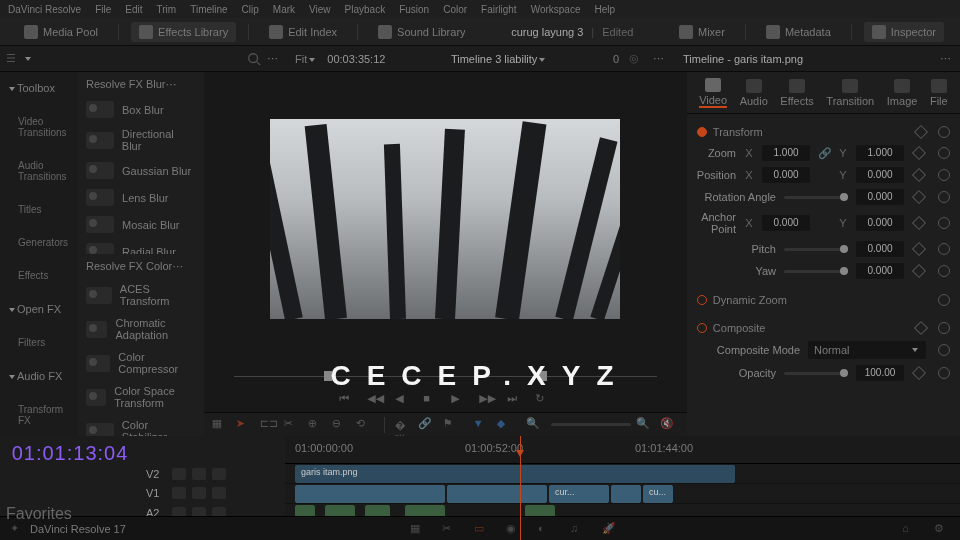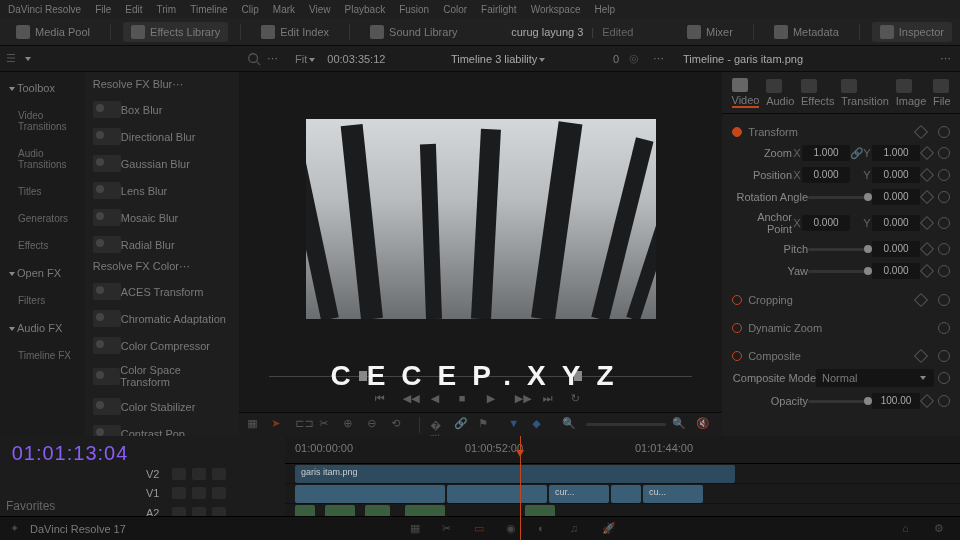--- a/index.html
+++ b/index.html
@@ -1,41 +1,41 @@
 <!DOCTYPE html>
 <html><head>
 <meta charset="utf-8">
 <style>
 *{margin:0;padding:0;box-sizing:border-box;font-family:-apple-system,Arial,sans-serif;font-size:11px;color:#7a7a7a;user-select:none}
 body{width:960px;height:540px;background:#1a1a1a;overflow:hidden;position:relative}
 .menubar{height:18px;display:flex;align-items:center;padding:0 8px;gap:14px;background:#1f1f1f}
 .menubar span{font-size:10px;cursor:pointer}
-.toolbar{height:28px;display:flex;align-items:center;padding:0 8px;gap:8px;background:#212121;border-bottom:1px solid #0a0a0a}
+.toolbar{height:28px;display:flex;align-items:center;padding:0 16px;gap:8px;background:#212121;border-bottom:1px solid #0a0a0a}
 .tbtn{display:flex;align-items:center;gap:5px;padding:3px 8px;font-size:11px;cursor:pointer}
 .tbtn.active{background:#2e2e2e;border-radius:2px}
 .tbtn .ico{width:14px;height:14px;display:inline-block;background:#555;border-radius:2px}
 .spacer{flex:1}
 .title-area{display:flex;align-items:center;gap:8px}
 .hdr-row{height:26px;display:flex;align-items:center;background:#1c1c1c;border-bottom:1px solid #0a0a0a}
 .hdr-left{width:285px;display:flex;align-items:center;padding:0 6px;gap:6px}
 .hdr-left .srch{flex:1}
 .hdr-mid{flex:1;display:flex;align-items:center;gap:10px;padding:0 10px}
 .hdr-right{width:285px;display:flex;align-items:center;padding:0 8px;gap:6px}
 .icom{width:14px;height:14px;display:inline-block;opacity:.6}
 .dots{letter-spacing:1px}
 .main{height:364px;display:flex}
-.sidebar-l{width:100px;background:#1b1b1b;padding:6px 4px;display:flex;flex-direction:column;gap:8px}
+.sidebar-l{width:100px;background:#1b1b1b;padding:6px 4px;display:flex;flex-direction:column;gap:14px}
 .sb-item{padding:4px 6px;font-size:10px;cursor:pointer}
 .sb-item.hdr{color:#999}
 .sb-item.sel{color:#aaa}
 .sb-item.sub{padding-left:14px;color:#666}
 .fx-panel{width:185px;background:#1e1e1e;display:flex;flex-direction:column}
 .fx-hdr{height:24px;display:flex;align-items:center;padding:0 8px;font-size:10px;color:#888}
 .fx-list{flex:1;overflow:hidden}
-.fx-row{display:flex;align-items:center;gap:0;padding:5px 8px;cursor:pointer}
+.fx-row{display:flex;align-items:center;gap:8px;padding:5px 8px;cursor:pointer}
 .fx-thumb{width:28px;height:17px;background:#2a2a2a;border-radius:2px;position:relative}
 .fx-thumb::after{content:"";position:absolute;left:3px;top:3px;width:8px;height:8px;border-radius:50%;background:#444}
 .center{flex:1;background:#181818;display:flex;flex-direction:column;position:relative}
 .viewer{flex:1;display:flex;align-items:center;justify-content:center;padding:20px}
 .viewer-img{width:350px;height:200px;background:linear-gradient(180deg,#d5d8da 0%,#b8bcbf 40%,#6a6d6f 100%);position:relative;overflow:hidden}
 .tree{position:absolute;bottom:0;background:#1a1c1d;transform-origin:bottom center}
 .t1{left:15px;width:18px;height:180px;transform:rotate(-12deg)}
 .t2{left:55px;width:22px;height:195px;transform:rotate(-6deg)}
 .t3{left:120px;width:16px;height:175px;transform:rotate(-2deg)}
 .t4{left:165px;width:20px;height:190px;transform:rotate(3deg)}
@@ -44,30 +44,30 @@
 .t7{left:320px;width:14px;height:170px;transform:rotate(18deg)}
 .timeline-ruler{height:20px;position:relative;padding:0 30px}
 .ruler-line{height:1px;background:#444;position:relative;top:10px}
 .ruler-handle{position:absolute;top:5px;width:8px;height:10px;background:#888}
 .transport{height:26px;display:flex;align-items:center;justify-content:center;gap:12px;padding:0 10px}
 .tr-btn{width:16px;height:14px;opacity:.7;cursor:pointer}
 .tbar2{height:24px;display:flex;align-items:center;gap:6px;padding:0 8px;background:#1c1c1c;border-top:1px solid #0a0a0a}
 .tbar2 .ib{width:18px;height:16px;opacity:.6;cursor:pointer}
 .inspector{width:285px;background:#1e1e1e;display:flex;flex-direction:column}
 .insp-tabs{height:42px;display:flex;align-items:center;justify-content:space-around;border-bottom:1px solid #0a0a0a;padding:0 6px}
-.insp-tab{display:flex;flex-direction:column;gap:2px;font-size:9px;cursor:pointer;color:#555}
+.insp-tab{display:flex;flex-direction:column;align-items:center;gap:2px;font-size:9px;cursor:pointer;color:#555}
 .insp-tab.active{color:#aaa;border-bottom:2px solid #c4461a}
 .insp-tab .ti{width:16px;height:14px;background:#3a3a3a;border-radius:2px}
 .insp-tab.active .ti{background:#666}
 .insp-body{flex:1;overflow:hidden;padding:4px 0}
 .insp-sec{padding:4px 10px}
 .insp-sec-hdr{display:flex;align-items:center;gap:6px;padding:4px 0;font-size:11px;color:#999}
 .insp-sec-hdr .kdot{width:10px;height:10px;border:1px solid #c4461a;border-radius:50%}
 .insp-sec-hdr .kdot.filled{background:#c4461a}
-.prop-row{display:flex;align-items:center;gap:0;padding:3px 0;font-size:10px}
+.prop-row{display:flex;align-items:center;gap:8px;padding:3px 0;font-size:10px}
 .prop-lbl{flex:1;text-align:right;color:#888}
 .prop-ax{width:10px;text-align:center;color:#666}
 .prop-val{width:48px;height:16px;background:#141414;border-radius:2px;text-align:center;line-height:16px;color:#aaa;font-size:10px}
 .prop-ico{width:12px;height:12px;opacity:.5}
 .prop-slider{width:64px;height:3px;background:#333;border-radius:2px;position:relative}
 .prop-slider::after{content:"";position:absolute;right:0;top:-3px;width:8px;height:8px;border-radius:50%;background:#888}
 .dd{width:118px;height:18px;background:#141414;border-radius:2px;display:flex;align-items:center;padding:0 6px;justify-content:space-between;font-size:10px;color:#999}
 .kf-ico{width:10px;height:10px;border:1px solid #555;transform:rotate(45deg);margin:0 2px}
 .reset-ico{width:12px;height:12px;border:1px solid #555;border-radius:50%;margin-left:4px}
 .timeline-area{height:106px;background:#1a1a1a;display:flex}
@@ -89,21 +89,21 @@
 .clip.vid{background:#2d4a5e}
 .clip.vid2{background:#3a5e75}
 .clip.aud{background:#3a5e3e}
 .clip.aud2{background:#5e763a}
 .bottom-bar{position:absolute;bottom:0;left:0;right:0;height:24px;background:#141414;display:flex;align-items:center;padding:0 10px;gap:16px;border-top:1px solid #000}
 .bb-item{display:flex;align-items:center;gap:4px;font-size:10px;color:#666}
 .bb-ico{width:16px;height:14px;opacity:.5}
 .wm{position:absolute;top:360px;left:0;right:0;text-align:center;font-size:28px;letter-spacing:16px;color:#f5f5f5;font-weight:700;pointer-events:none;z-index:10}
 .sep{width:1px;height:16px;background:#333;margin:0 4px}
 svg{width:100%;height:100%}
-.favs{position:absolute;bottom:27px;left:6px;font-size:12px;color:#666}
+.favs{position:absolute;bottom:17px;left:6px;font-size:16px;color:#666}
 .chev{display:inline-block;width:0;height:0;border-top:3px solid transparent;border-bottom:3px solid transparent;border-left:4px solid #888;margin-right:3px}
 .chev.down{transform:rotate(90deg)}
 </style>
 </head>
 <body>
 
 <div class="menubar">
   <span>DaVinci Resolve</span>
   <span>File</span>
   <span>Edit</span>
@@ -195,21 +195,21 @@
   <div class="sidebar-l">
     <div class="sb-item hdr"><span class="chev down"></span><span>Toolbox</span></div>
     <div class="sb-item sub">Video Transitions</div>
     <div class="sb-item sub">Audio Transitions</div>
     <div class="sb-item sub">Titles</div>
     <div class="sb-item sub">Generators</div>
     <div class="sb-item sub">Effects</div>
     <div class="sb-item sel"><span class="chev down"></span><span>Open FX</span></div>
     <div class="sb-item sub">Filters</div>
     <div class="sb-item hdr"><span class="chev down"></span><span>Audio FX</span></div>
-    <div class="sb-item sub">Timeline FX</div>
+    <div class="sb-item sub">Transform FX</div>
   </div>
 
   <div class="fx-panel">
     <div class="fx-hdr">
         <span>Resolve FX Blur</span>
         <span class="dots">⋯</span>
       </div>
     <div class="fx-list" id="fx-blur">
         <div class="fx-row">
           <div class="fx-thumb"></div>
@@ -402,29 +402,20 @@
             <span class="prop-lbl">Yaw</span>
             <div class="prop-slider"></div>
             <span class="prop-val">0.000</span>
             <span class="kf-ico"></span>
             <span class="reset-ico"></span>
           </div>
       </div>
       <div class="insp-sec">
           <div class="insp-sec-hdr">
             <span class="kdot"></span>
-            <span>Cropping</span>
-            <div class="spacer"></div>
-            <span class="kf-ico"></span>
-            <span class="reset-ico"></span>
-          </div>
-        </div>
-      <div class="insp-sec">
-          <div class="insp-sec-hdr">
-            <span class="kdot"></span>
             <span>Dynamic Zoom</span>
             <div class="spacer"></div>
             <span class="reset-ico"></span>
           </div>
         </div>
       <div class="insp-sec">
         <div class="insp-sec-hdr">
             <span class="kdot"></span>
             <span>Composite</span>
             <div class="spacer"></div>
@@ -493,21 +484,21 @@
     <div class="playhead"></div>
     <div class="tl-tracks">
       <div class="trk">
           <div class="clip vid" style="left:10px;width:440px">garis itam.png</div>
         </div>
       <div class="trk">
         <div class="clip vid2" style="left:10px;width:150px"></div>
         <div class="clip vid2" style="left:162px;width:100px"></div>
         <div class="clip vid2" style="left:264px;width:60px">cur...</div>
         <div class="clip vid2" style="left:326px;width:30px"></div>
-        <div class="clip vid2" style="left:358px;width:60px">cu...</div>
+        <div class="clip vid2" style="left:358px;width:30px">cu...</div>
       </div>
       <div class="trk">
         <div class="clip aud" style="left:10px;width:20px"></div>
         <div class="clip aud" style="left:40px;width:30px"></div>
         <div class="clip aud" style="left:80px;width:25px"></div>
         <div class="clip aud" style="left:120px;width:40px"></div>
         <div class="clip aud" style="left:240px;width:30px"></div>
       </div>
       <div class="trk">
           <div class="clip aud2" style="left:10px;width:440px">ES_Liability.mp3</div>

